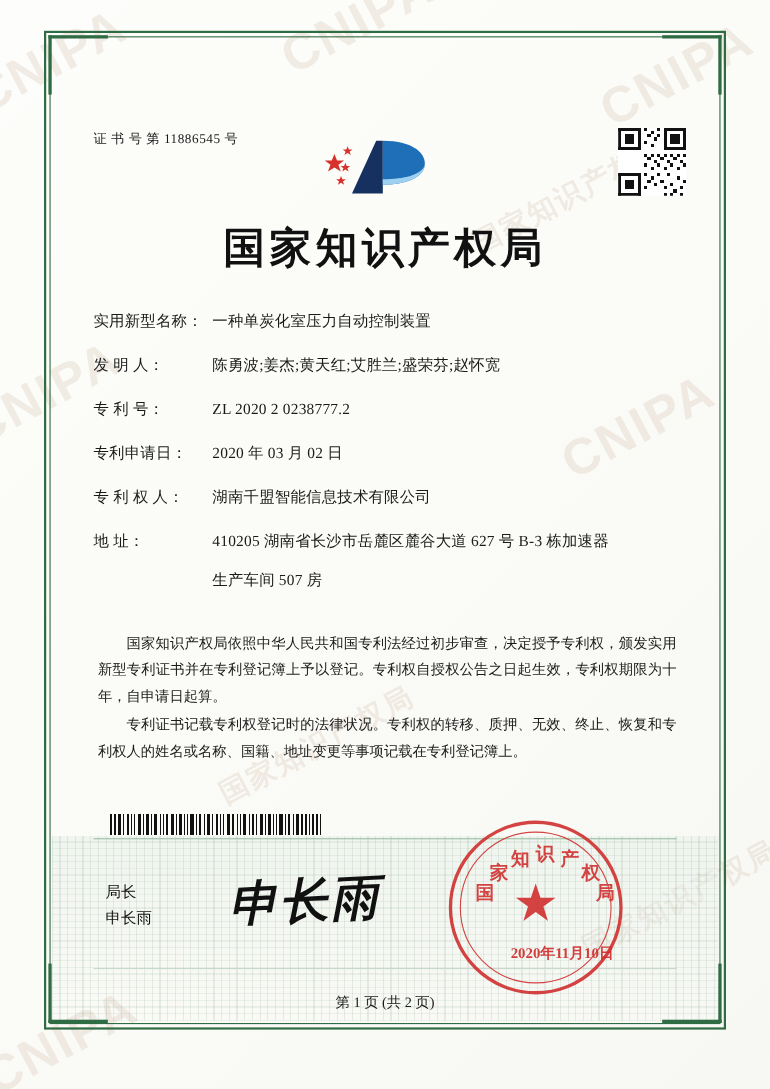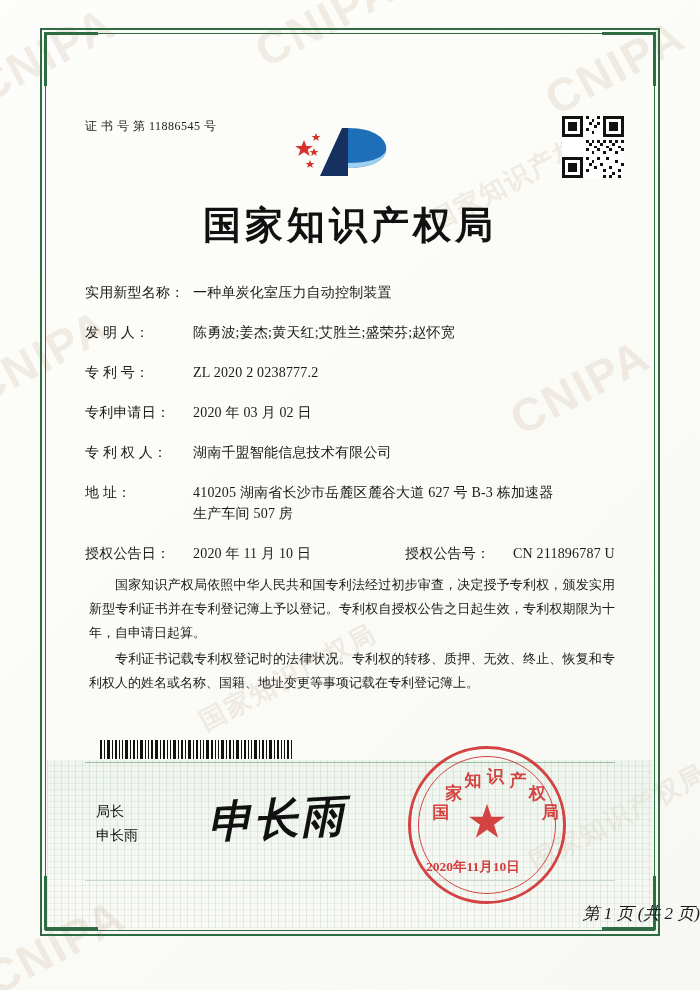--- a/index.html
+++ b/index.html
@@ -149,20 +149,21 @@
     flex: 0 0 108px;
     white-space: nowrap;
     letter-spacing: .2px;
   }
   .row .val {
     flex: 1 1 auto;
     letter-spacing: .2px;
   }
   .row .val .line2 {
     display: block;
+    margin-top: 15px;
   }
   .row.double .val {
     display: flex;
   }
   .row.double .val .seg1 {
     width: 212px;
     flex: 0 0 212px;
   }
   .row.double .val .seg2lbl {
     width: 108px;
@@ -244,40 +245,39 @@
     color: #cf2b2b;
     font-size: 17px;
     font-weight: bold;
     font-family: "Liberation Serif", serif;
     transform-origin: center;
     left: 50%;
     top: 50%;
   }
   #seal-date {
     position: absolute;
-    left: 400px;
+    left: 412px;
     top: 858px;
     width: 146px;
-    text-align: center;
+    text-align: right;
     color: #cf2b2b;
     font-size: 13.5px;
     font-weight: bold;
     opacity: .9;
   }
 
   
   #page-num {
     position: absolute;
     left: 0;
     right: 0;
     top: 902px;
-    text-align: right;
-    font-size: 17px;
+    text-align: center;
+    font-size: 13px;
     color: #1a1a1a;
-    font-style: italic;
   }
   #footer-note {
     position: absolute;
     left: 0;
     right: 0;
     top: 945px;
     text-align: center;
     font-size: 13px;
     color: #1a1a1a;
     letter-spacing: 1px;
@@ -429,28 +429,20 @@
       <div class="lbl">专  利  权  人：</div>
       <div class="val">湖南千盟智能信息技术有限公司</div>
     </div>
     <div class="row">
       <div class="lbl">地        址：</div>
       <div class="val">
         <span>410205  湖南省长沙市岳麓区麓谷大道 627 号 B-3 栋加速器</span>
         <span class="line2">生产车间 507 房</span>
       </div>
     </div>
-    <div class="row double">
-      <div class="lbl">授权公告日：</div>
-      <div class="val">
-        <span class="seg1">2020 年 11 月 10 日</span>
-        <span class="seg2lbl">授权公告号：</span>
-        <span>CN 211896787 U</span>
-      </div>
-    </div>
   </div>
 
   <div id="paras">
     <p>国家知识产权局依照中华人民共和国专利法经过初步审查，决定授予专利权，颁发实用新型专利证书并在专利登记簿上予以登记。专利权自授权公告之日起生效，专利权期限为十年，自申请日起算。</p>
     <p>专利证书记载专利权登记时的法律状况。专利权的转移、质押、无效、终止、恢复和专利权人的姓名或名称、国籍、地址变更等事项记载在专利登记簿上。</p>
   </div>
 
   <div id="barcode">
     <svg viewBox="0 0 192 19" width="192" height="19" shape-rendering="crispEdges">
       <g fill="#111">

